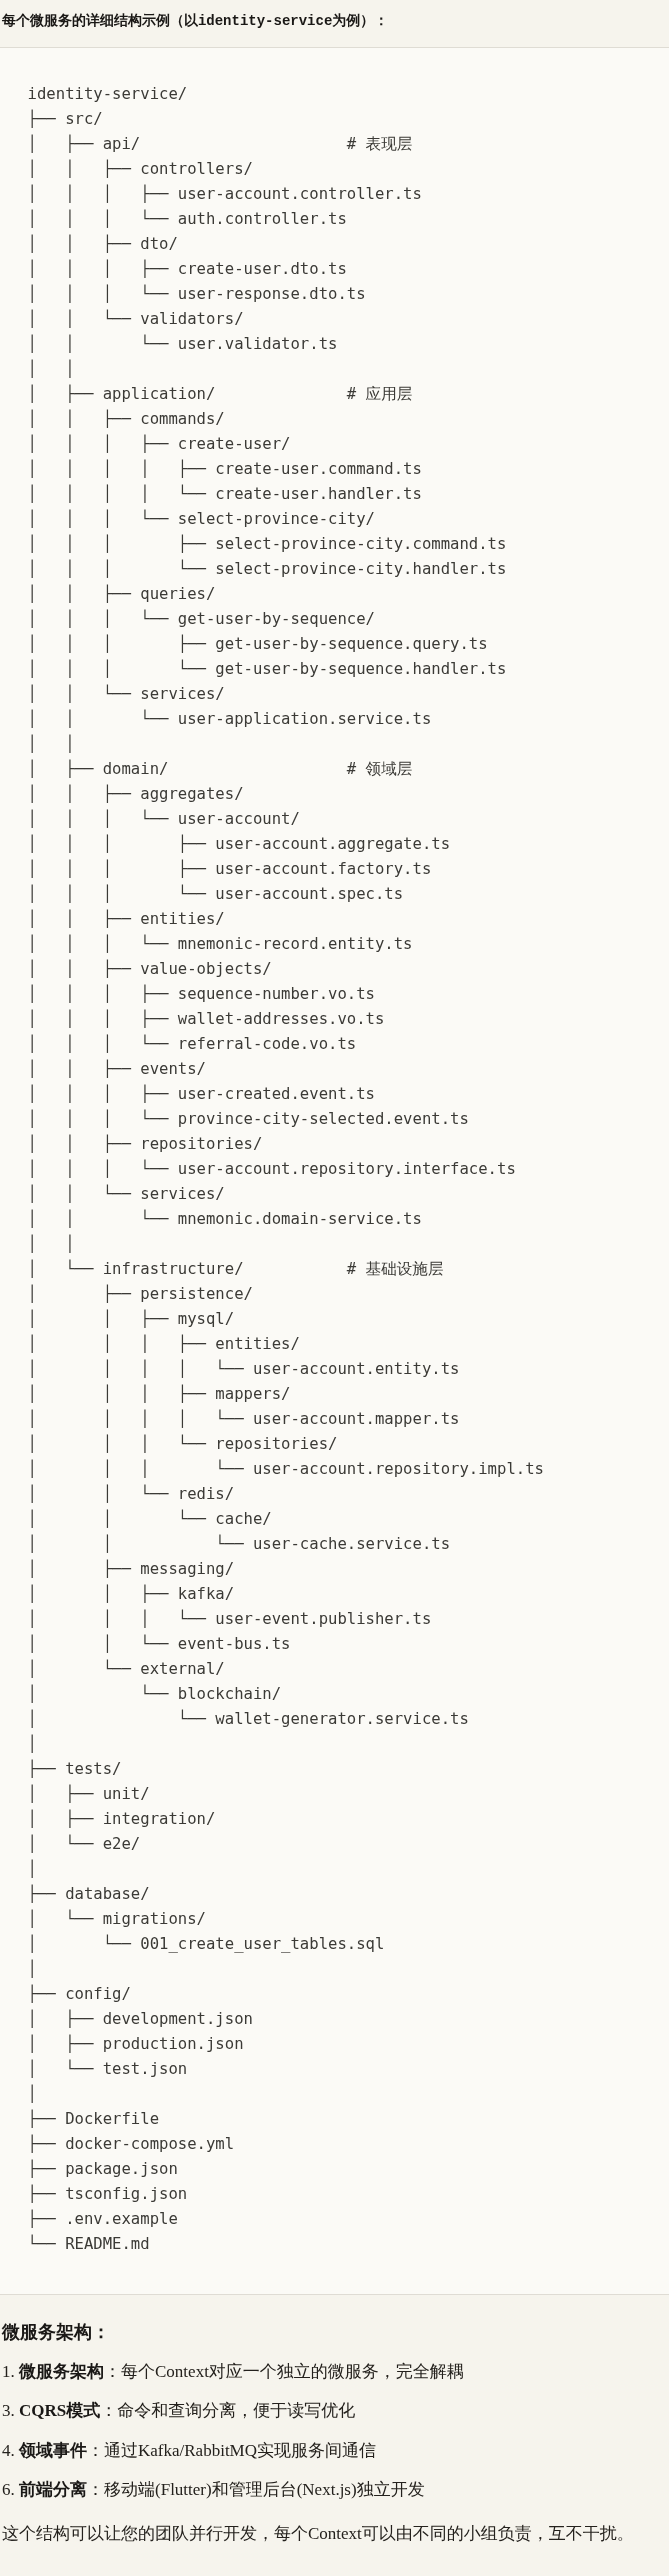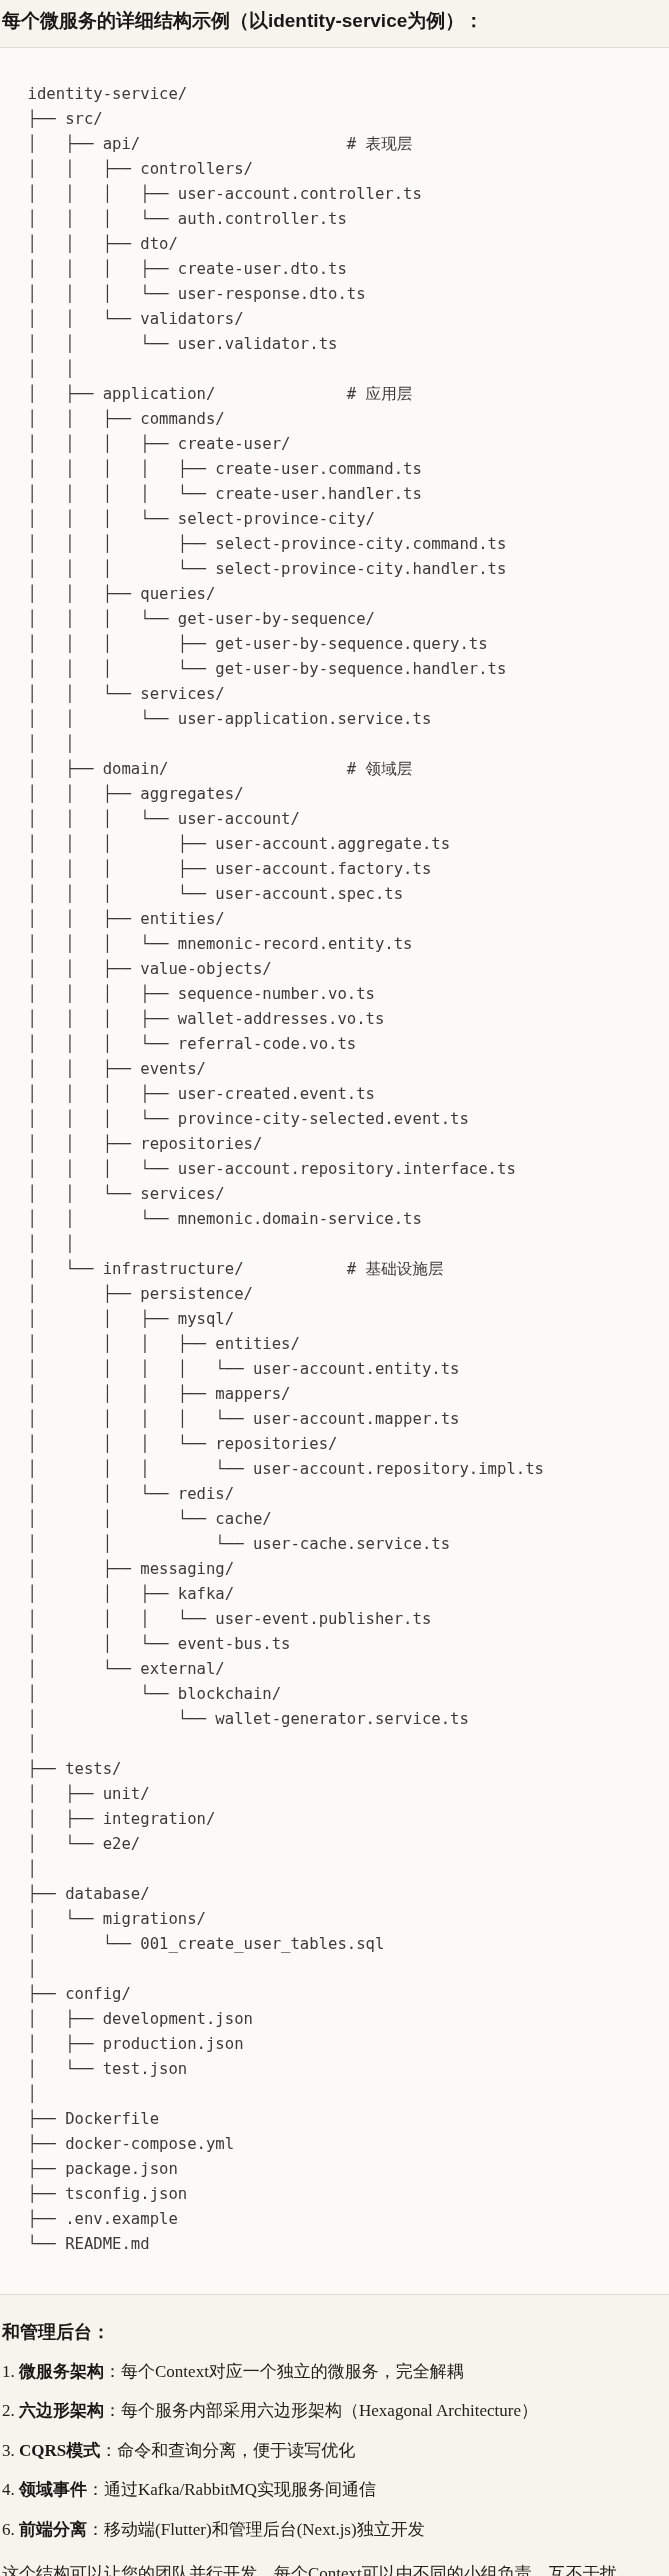--- a/index.html
+++ b/index.html
@@ -11,25 +11,25 @@
     width: 669px;
     min-height: 2576px;
     font-family: "Liberation Serif", "DejaVu Serif", serif;
     color: #24211d;
   }
   .page {
     padding: 5px 0 12.5px 0;
   }
   .page-title {
     margin: 2.5px 6.3px 0 1.9px;
-    font-size: 19px;
+    font-size: 14px;
     line-height: 26px;
     font-weight: bold;
     color: #1a1816;
-    font-family: Liberation Sans, sans-serif;
+    font-family: Liberation Mono, monospace;
   }
   .code-block {
     margin-top: 13.8px;
     background: #fbfaf6;
     border-top: 0.6px solid #dfdcd4;
     border-bottom: 0.6px solid #dfdcd4;
     padding: 17px 11.3px 19.4px 10.6px;
     overflow: hidden;
   }
   .code-block pre {
@@ -167,25 +167,24 @@
 ├── Dockerfile
 ├── docker-compose.yml
 ├── package.json
 ├── tsconfig.json
 ├── .env.example
 └── README.md</pre>
   </div>
 
   <div class="notes">
 
-    <h2 class="notes-heading">和管理后台：</h2>
+    <h2 class="notes-heading">微服务架构：</h2>
 
     <ol class="notes-list">
       <li class="note-item"><span class="note-number">1.</span><span class="note-label">微服务架构</span><span class="note-text">：每个Context对应一个独立的微服务，完全解耦</span></li>
-      <li class="note-item"><span class="note-number">2.</span><span class="note-label">六边形架构</span><span class="note-text">：每个服务内部采用六边形架构（Hexagonal Architecture）</span></li>
       <li class="note-item"><span class="note-number">3.</span><span class="note-label">CQRS模式</span><span class="note-text">：命令和查询分离，便于读写优化</span></li>
       <li class="note-item"><span class="note-number">4.</span><span class="note-label">领域事件</span><span class="note-text">：通过Kafka/RabbitMQ实现服务间通信</span></li>
       <li class="note-item"><span class="note-number">6.</span><span class="note-label">前端分离</span><span class="note-text">：移动端(Flutter)和管理后台(Next.js)独立开发</span></li>
     </ol>
 
     <p class="closing-paragraph">这个结构可以让您的团队并行开发，每个Context可以由不同的小组负责，互不干扰。</p>
 
   </div>
 
 </div>

